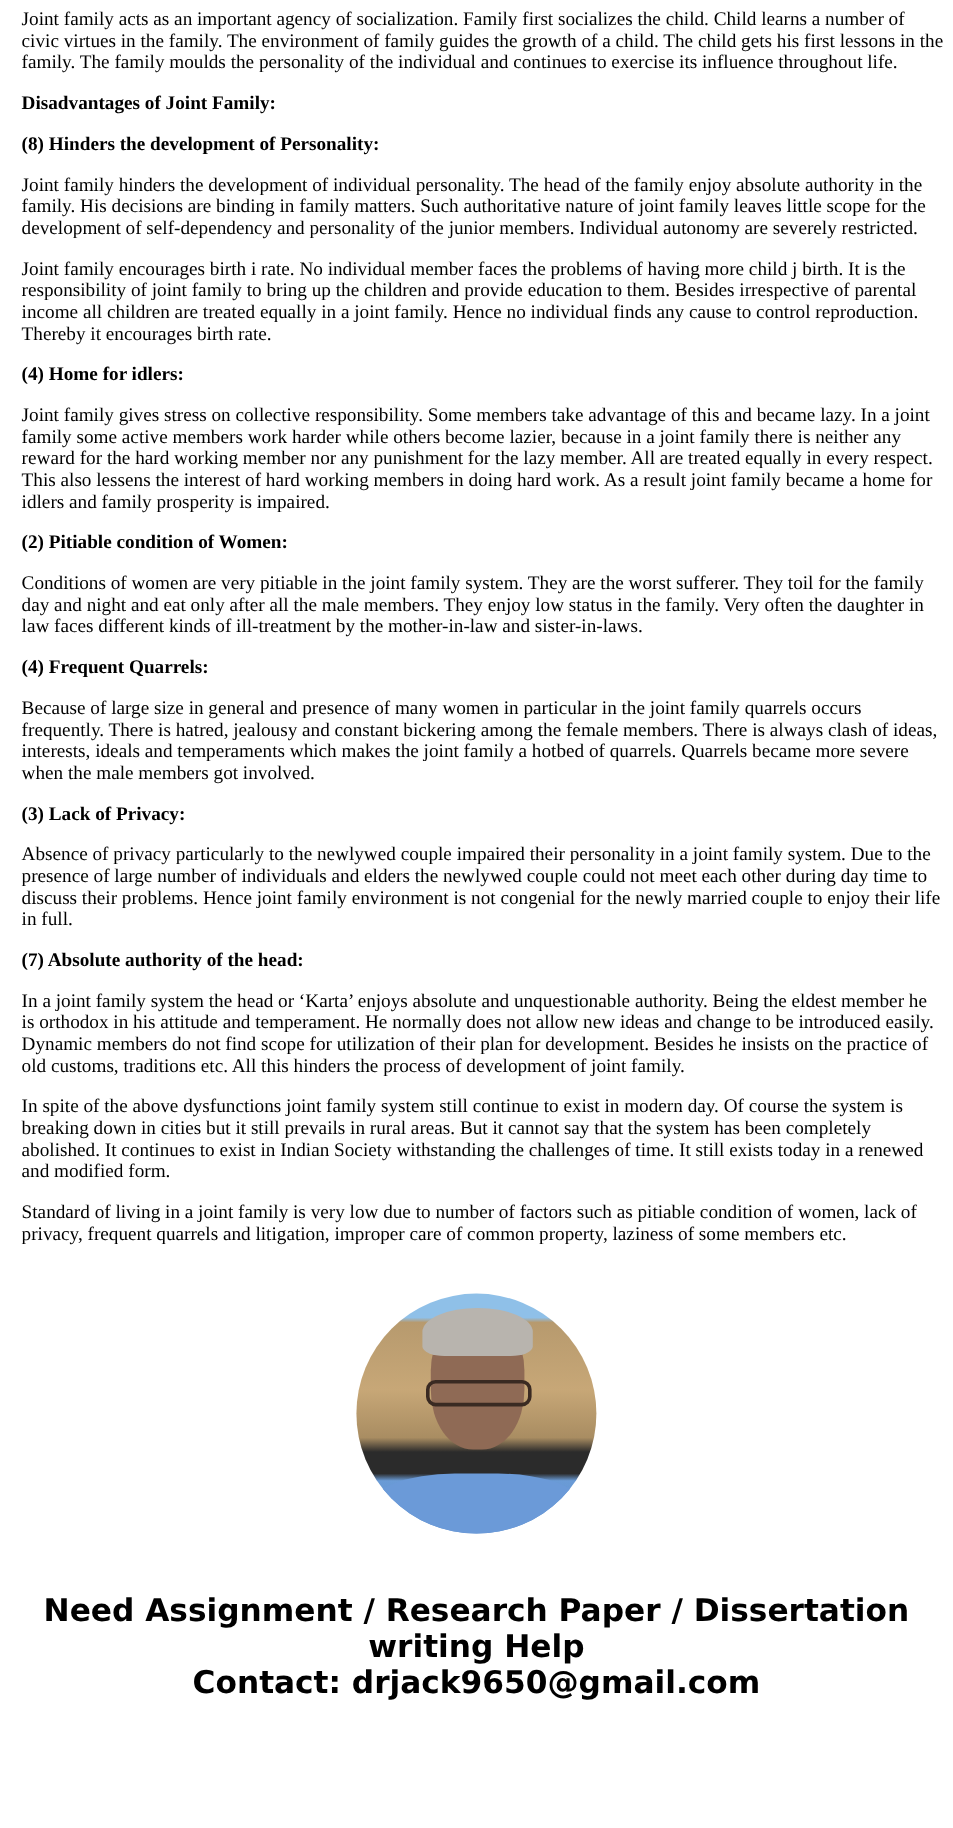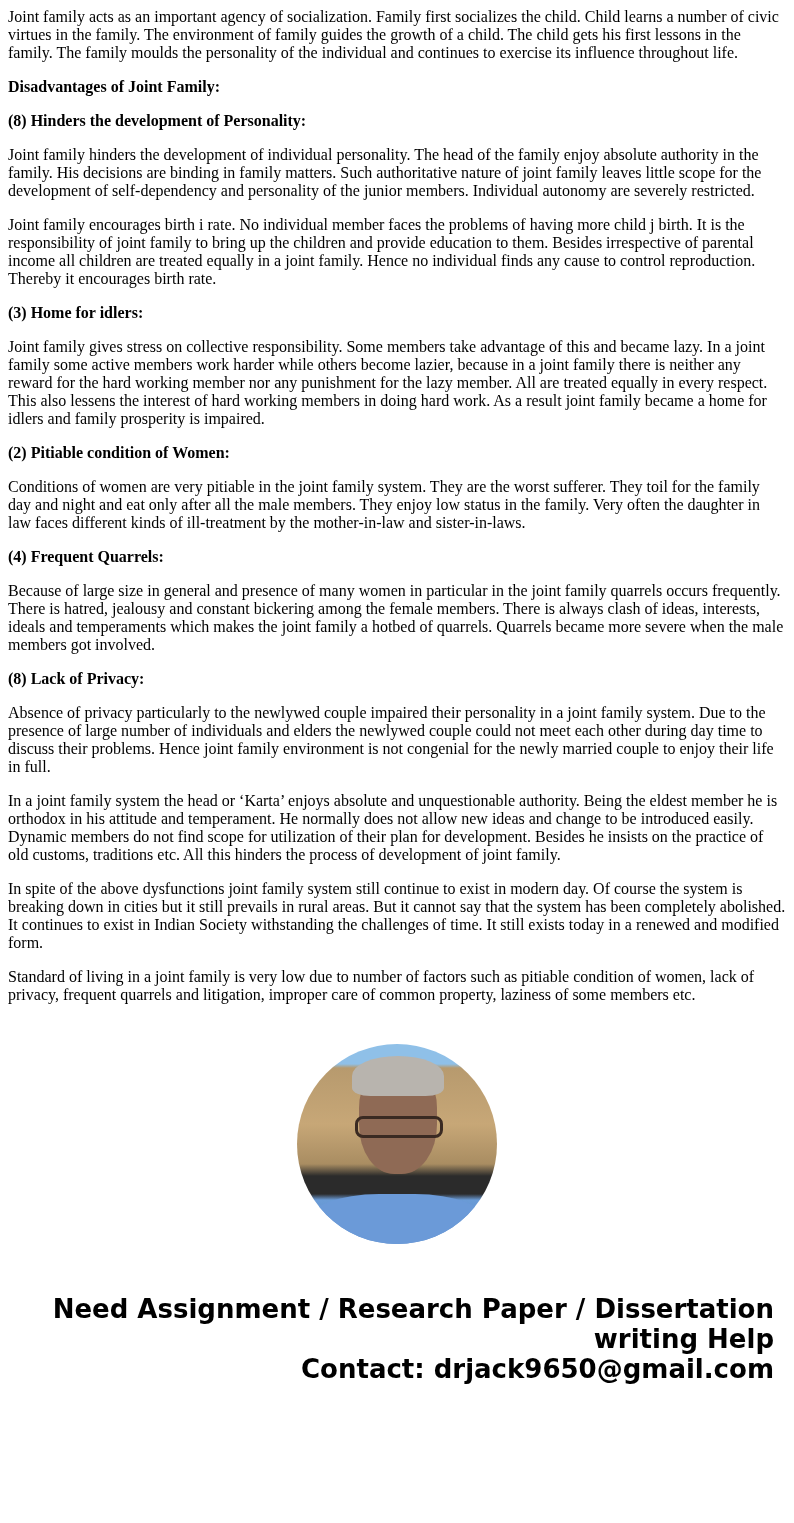--- a/index.html
+++ b/index.html
@@ -4,21 +4,21 @@
 <style>
   html, body { margin: 0; padding: 0; background: #ffffff; }
   body {
     width: 794px;
     font-family: "Liberation Serif", "DejaVu Serif", serif;
     font-size: 16px;
     line-height: 18px;
     color: #000;
   }
   .content { padding: 8px 8px 0 8px; }
-  .content p { margin: 0 0 16px 0; }
+  .content p { margin: 0 0 16px 10px; }
   .content p.heading { font-weight: bold; }
   .avatar-wrap { display: flex; justify-content: center; margin-top: 40px; }
   .avatar {
     width: 200px; height: 200px; border-radius: 50%;
     overflow: hidden; position: relative;
     background: linear-gradient(180deg, #8fc0e8 0%, #8fc0e8 10%, #b79a6e 12%, #c7a777 40%, #a98d62 60%, #2b2b2b 66%, #2b2b2b 75%, #6a9bd6 78%, #5e8fcc 100%);
   }
   .avatar .face {
     position: absolute; left: 62px; top: 20px; width: 78px; height: 110px;
     border-radius: 40% 40% 45% 45%;
@@ -32,52 +32,53 @@
   .avatar .glasses {
     position: absolute; left: 58px; top: 72px; width: 88px; height: 22px;
     border: 3px solid #3a2a22; border-radius: 8px; box-sizing: border-box;
   }
   .avatar .shirt {
     position: absolute; left: 10px; top: 150px; width: 180px; height: 70px;
     background: #6b9ad8; border-radius: 40% 40% 0 0;
   }
   .cta {
     margin-top: 50px;
-    text-align: right;
+    text-align: center;
     font-family: "DejaVu Sans", sans-serif;
     font-weight: bold;
     font-size: 26px;
     line-height: 30px;
     padding: 0 20px 20px 20px;
   }
 </style>
 </head>
 <body>
 
 <div class="content">
   <p>Joint family acts as an important agency of socialization. Family first socializes the child. Child learns a number of civic virtues in the family. The environment of family guides the growth of a child. The child gets his first lessons in the family. The family moulds the personality of the individual and continues to exercise its influence throughout life.</p>
   <p class="heading">Disadvantages of Joint Family:</p>
 
   <p class="heading">(8) Hinders the development of Personality:</p>
   <p>Joint family hinders the development of individual personality. The head of the family enjoy absolute authority in the family. His decisions are binding in family matters. Such authoritative nature of joint family leaves little scope for the development of self-dependency and personality of the junior members. Individual autonomy are severely restricted.</p>
 
   <p>Joint family encourages birth i rate. No individual member faces the problems of having more child j birth. It is the responsibility of joint family to bring up the children and provide education to them. Besides irrespective of parental income all children are treated equally in a joint family. Hence no individual finds any cause to control reproduction. Thereby it encourages birth rate.</p>
 
-  <p class="heading">(3) Home for idlers:</p>
+  <p class="heading">(4) Home for idlers:</p>
   <p>Joint family gives stress on collective responsibility. Some members take advantage of this and became lazy. In a joint family some active members work harder while others become lazier, because in a joint family there is neither any reward for the hard working member nor any punishment for the lazy member. All are treated equally in every respect. This also lessens the interest of hard working members in doing hard work. As a result joint family became a home for idlers and family prosperity is impaired.</p>
 
   <p class="heading">(2) Pitiable condition of Women:</p>
   <p>Conditions of women are very pitiable in the joint family system. They are the worst sufferer. They toil for the family day and night and eat only after all the male members. They enjoy low status in the family. Very often the daughter in law faces different kinds of ill-treatment by the mother-in-law and sister-in-laws.</p>
 
   <p class="heading">(4) Frequent Quarrels:</p>
   <p>Because of large size in general and presence of many women in particular in the joint family quarrels occurs frequently. There is hatred, jealousy and constant bickering among the female members. There is always clash of ideas, interests, ideals and temperaments which makes the joint family a hotbed of quarrels. Quarrels became more severe when the male members got involved.</p>
 
-  <p class="heading">(8) Lack of Privacy:</p>
+  <p class="heading">(3) Lack of Privacy:</p>
   <p>Absence of privacy particularly to the newlywed couple impaired their personality in a joint family system. Due to the presence of large number of individuals and elders the newlywed couple could not meet each other during day time to discuss their problems. Hence joint family environment is not congenial for the newly married couple to enjoy their life in full.</p>
 
+  <p class="heading">(7) Absolute authority of the head:</p>
   <p>In a joint family system the head or ‘Karta’ enjoys absolute and unquestionable authority. Being the eldest member he is orthodox in his attitude and temperament. He normally does not allow new ideas and change to be introduced easily. Dynamic members do not find scope for utilization of their plan for development. Besides he insists on the practice of old customs, traditions etc. All this hinders the process of development of joint family.</p>
 
   <p>In spite of the above dysfunctions joint family system still continue to exist in modern day. Of course the system is breaking down in cities but it still prevails in rural areas. But it cannot say that the system has been completely abolished. It continues to exist in Indian Society withstanding the challenges of time. It still exists today in a renewed and modified form.</p>
 
   <p>Standard of living in a joint family is very low due to number of factors such as pitiable condition of women, lack of privacy, frequent quarrels and litigation, improper care of common property, laziness of some members etc.</p>
 </div>
 
 <div class="avatar-wrap">
   <div class="avatar" title="author-photo">
     <div class="shirt"></div>

